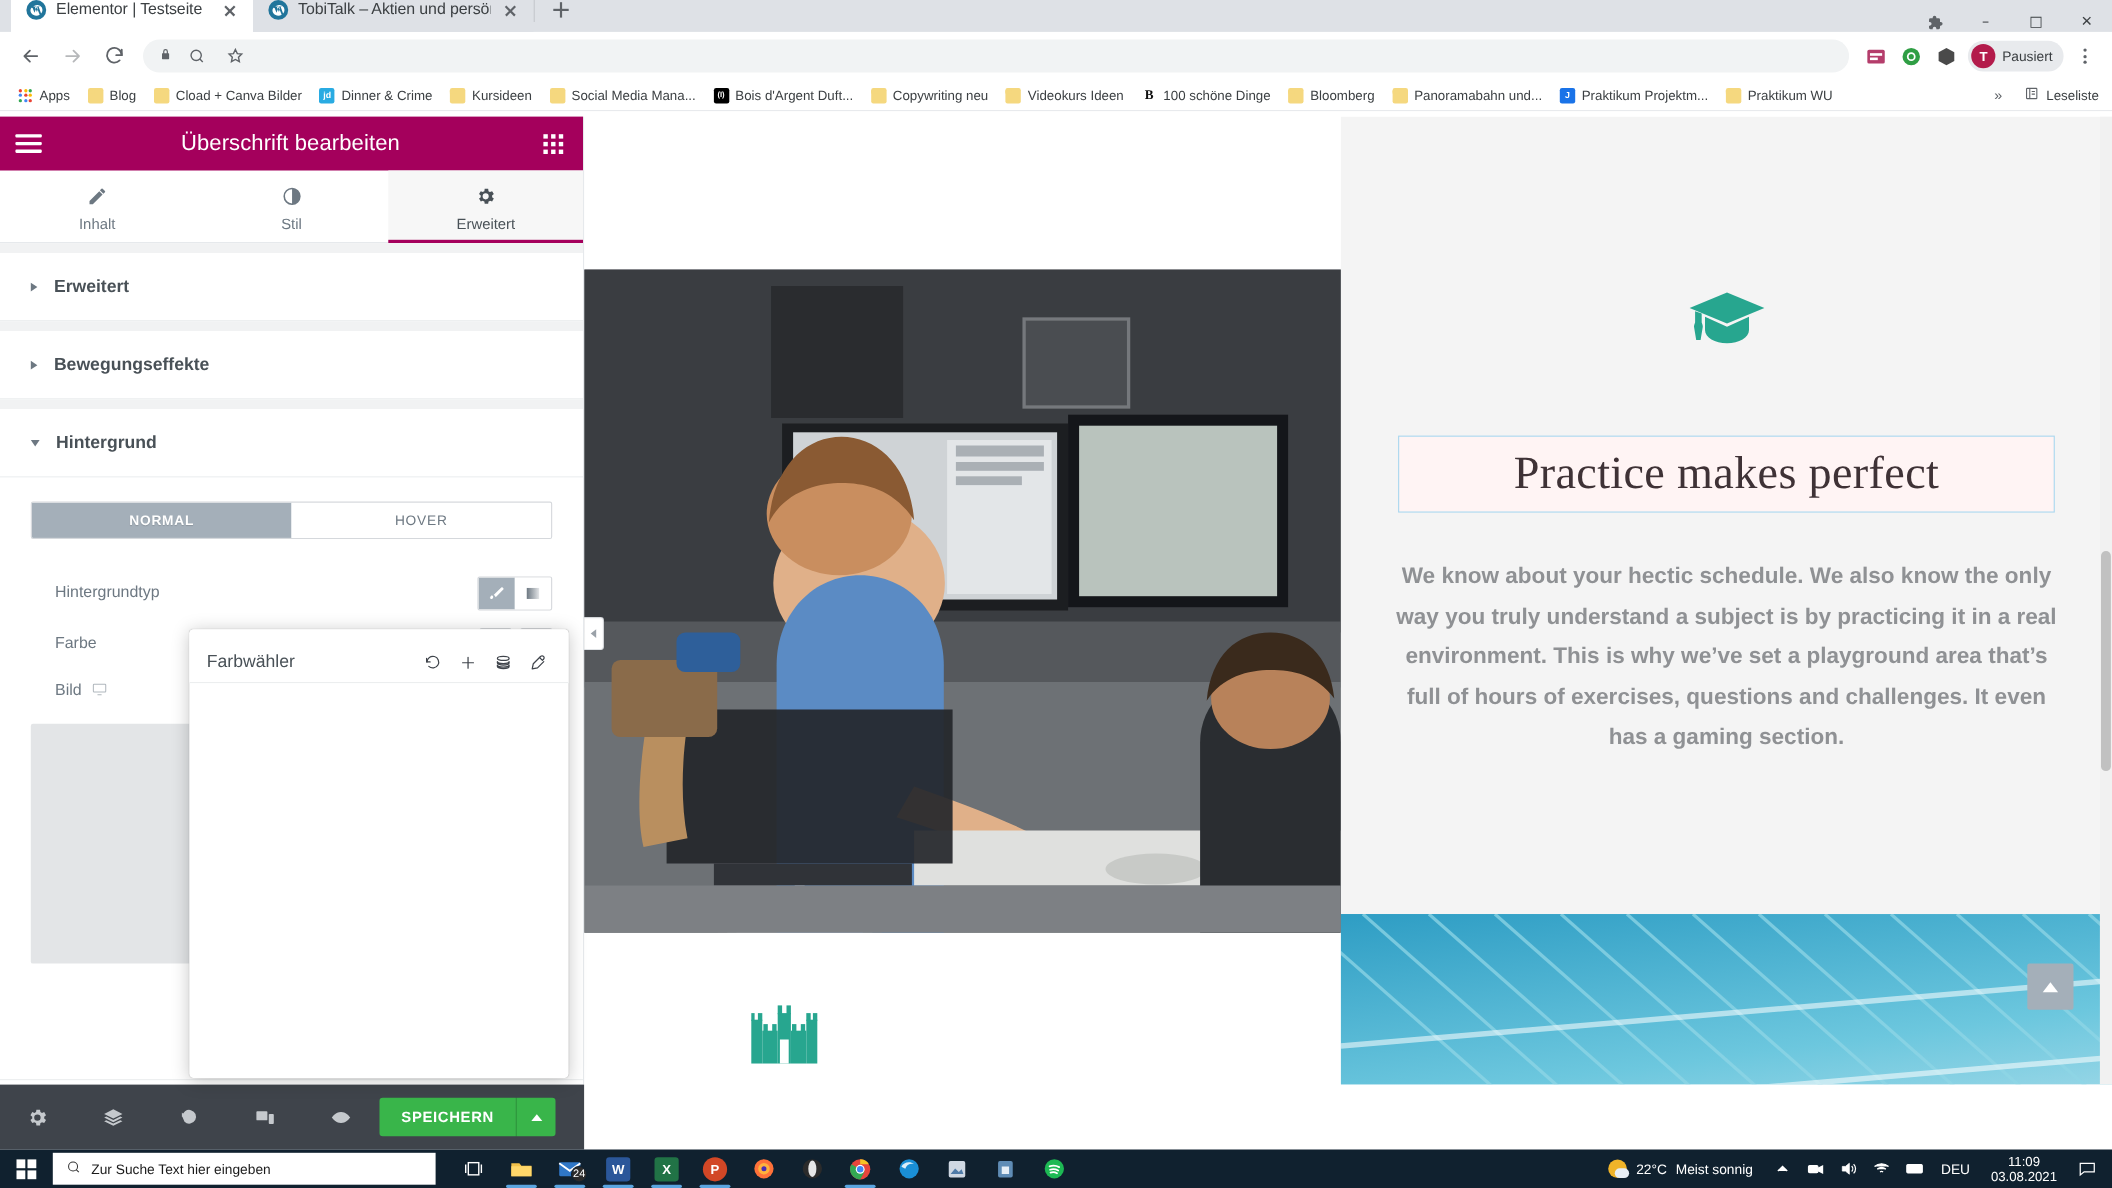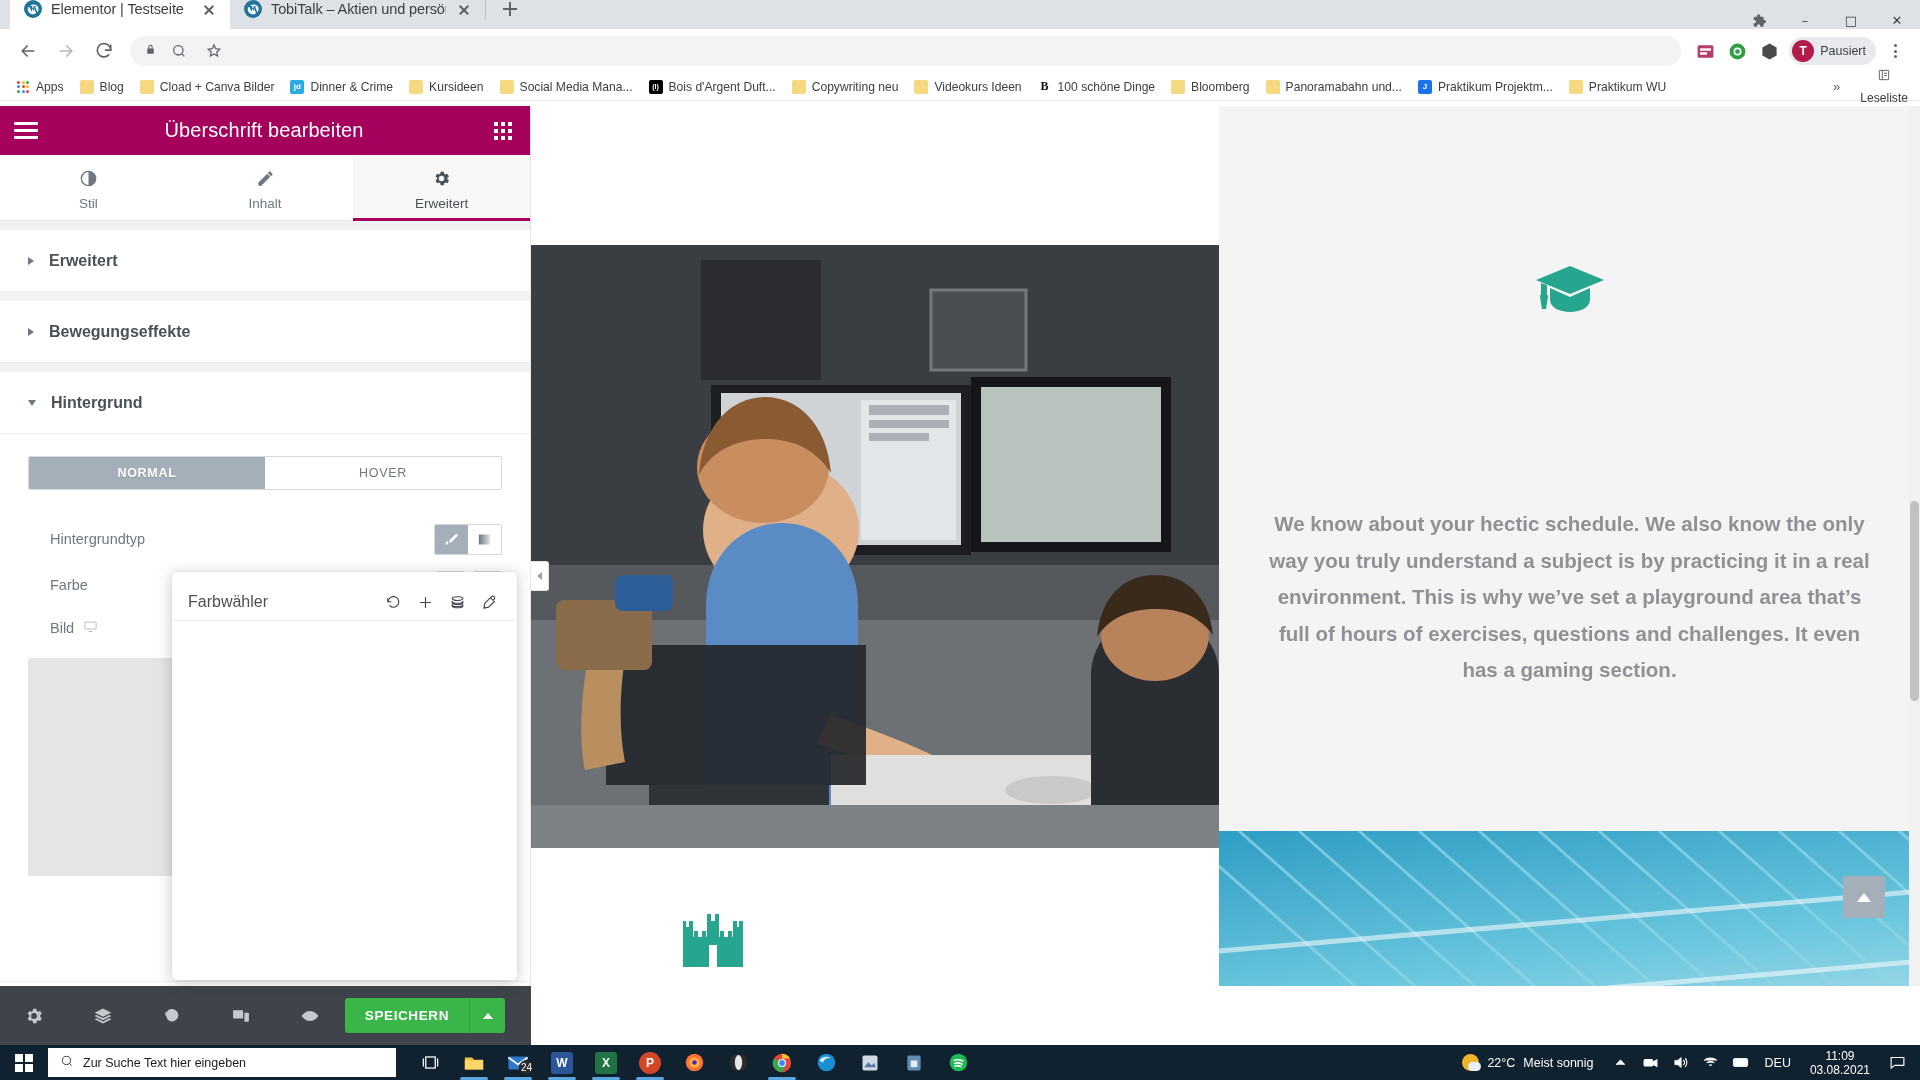--- a/index.html
+++ b/index.html
@@ -93,21 +93,21 @@
     border-bottom:1px solid #e8eaed;
   }
   .bm { display:flex; align-items:center; gap:6px; padding:3px 8px; border-radius:4px; white-space:nowrap; }
   .bm .bmico { width:14px; height:14px; flex:0 0 14px; border-radius:2px; display:flex; align-items:center; justify-content:center; font-size:8px; color:#fff; font-weight:bold;}
   .bm .folder { background:#f5d87f; border-radius:2px; position:relative; }
   .bm .folder:after { content:""; position:absolute; left:0; top:2px; width:6px; height:3px; background:#f5d87f; border-radius:1px 1px 0 0;}
   .bm .apps-grid { display:grid; grid-template-columns:repeat(3,3px); grid-template-rows:repeat(3,3px); gap:1.5px; }
   .bm .apps-grid i { width:3px; height:3px; border-radius:50%; display:block; }
   .bm-right { position:absolute; right:6px; display:flex; align-items:center; gap:8px;}
   .chev-more { font-size:13px; color:#5f6368; padding:0 6px; }
-  .reading-list { display:flex; align-items:center; gap:6px; font-size:12.1px; color:#3c4043; padding:3px 6px;flex-direction:column; }
+  .reading-list { display:flex; align-items:center; gap:6px; font-size:12.1px; color:#3c4043; padding:3px 6px; }
 
   
   #panel {
     position:absolute; left:0; top:106px; width:531px; height:880px;
     background:#fff; border-right:1px solid #e6e9ec; z-index:20;
     display:flex; flex-direction:column;
   }
   .panel-header {
     height:49px; background:#a4005c; color:#fff; display:flex; align-items:center;
     position:relative; flex:0 0 49px;
@@ -562,34 +562,34 @@
             <i></i>
             <i></i>
             <i></i>
           </span>
       </div>
     </div>
 
     <div class="panel-tabs">
       <div class="ptab">
         <span class="ic">
+          <svg viewBox="0 0 24 24" fill="#6d7882">
+              <path d="M3 17.2V21h3.8L18 9.8 14.2 6 3 17.2zM20.7 7.3a1 1 0 000-1.4l-2.6-2.6a1 1 0 00-1.4 0l-1.8 1.8L18.9 9z"></path>
+            </svg>
+        </span>
+        <span>Inhalt</span>
+      </div>
+      <div class="ptab">
+        <span class="ic">
           <svg viewBox="0 0 24 24">
               <circle cx="12" cy="12" r="9" fill="none" stroke="#6d7882" stroke-width="1.8"></circle>
               <path d="M12 3a9 9 0 010 18z" fill="#6d7882"></path>
             </svg>
         </span>
         <span>Stil</span>
-      </div>
-      <div class="ptab">
-        <span class="ic">
-          <svg viewBox="0 0 24 24" fill="#6d7882">
-              <path d="M3 17.2V21h3.8L18 9.8 14.2 6 3 17.2zM20.7 7.3a1 1 0 000-1.4l-2.6-2.6a1 1 0 00-1.4 0l-1.8 1.8L18.9 9z"></path>
-            </svg>
-        </span>
-        <span>Inhalt</span>
       </div>
       <div class="ptab active">
         <span class="ic">
           <svg viewBox="0 0 24 24" fill="#495157">
               <path d="M19.4 13a7.6 7.6 0 000-2l2-1.6-2-3.4-2.4 1a7.5 7.5 0 00-1.7-1l-.4-2.6H10.9l-.4 2.6c-.6.2-1.2.6-1.7 1l-2.4-1-2 3.4 2 1.6a7.6 7.6 0 000 2l-2 1.6 2 3.4 2.4-1c.5.4 1.1.8 1.7 1l.4 2.6h4l.4-2.6c.6-.2 1.2-.6 1.7-1l2.4 1 2-3.4zM12 15.5a3.5 3.5 0 110-7 3.5 3.5 0 010 7z"></path>
             </svg>
         </span>
         <span>Erweitert</span>
       </div>
     </div>
@@ -782,20 +782,23 @@
       </div>
 
       <div class="text-col">
         <div class="hat">
           <svg viewBox="0 0 72 55">
             <path d="M36 3L2 17l34 14 34-14z"></path>
             <path d="M16 25v12c0 7 9 12 20 12s20-5 20-12V25L36 34z"></path>
             <path d="M7 20v10c0 1-1 2-1 4l2 12h4l2-12c0-2-1-3-1-4V22z"></path>
           </svg>
         </div>
+        <div class="heading-box">
+          <span class="h">Practice makes perfect</span>
+        </div>
         <div class="para">We know about your hectic schedule. We also know the only way you truly understand a subject is by practicing it in a real environment. This is why we’ve set a playground area that’s full of hours of exercises, questions and challenges. It even has a gaming section.</div>
       </div>
 
       <div class="pool">
         <svg width="940" height="300" viewBox="0 0 940 300" preserveAspectRatio="none">
           <defs>
             <linearGradient id="water" x1="0" y1="0" x2="0.4" y2="1">
               <stop offset="0" stop-color="#2e9dc4"></stop>
                 <stop offset="0.5" stop-color="#6cc7de"></stop>
                 <stop offset="1" stop-color="#cfeaf1"></stop>

